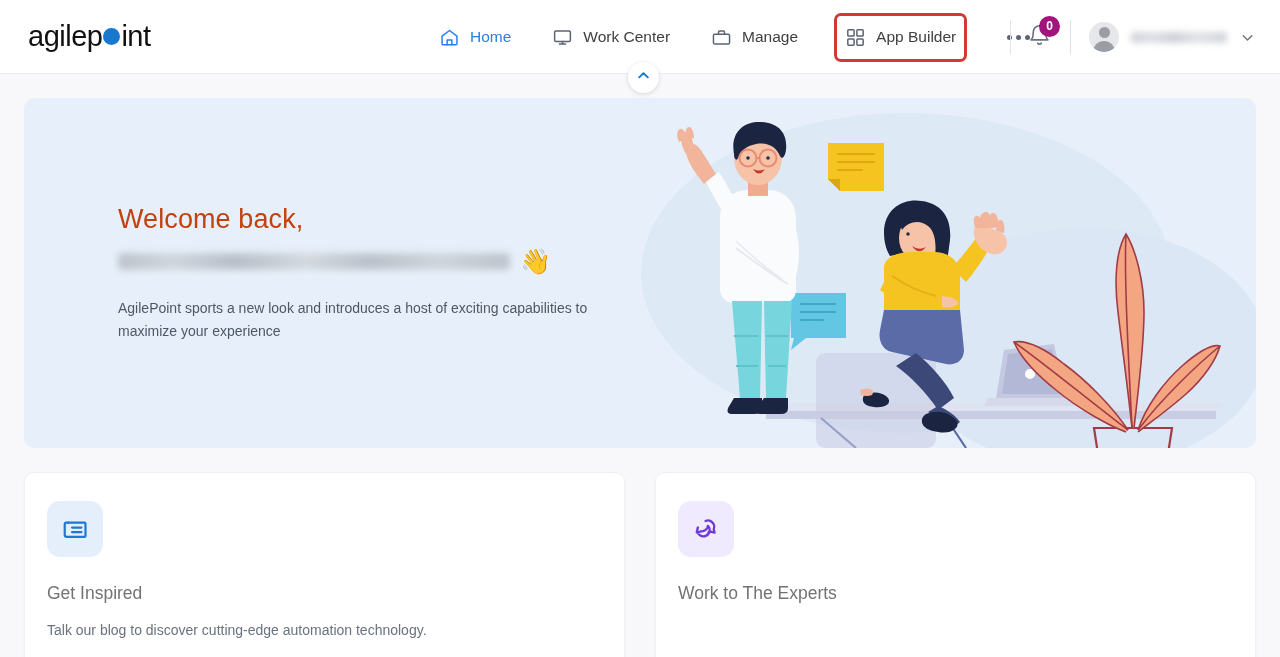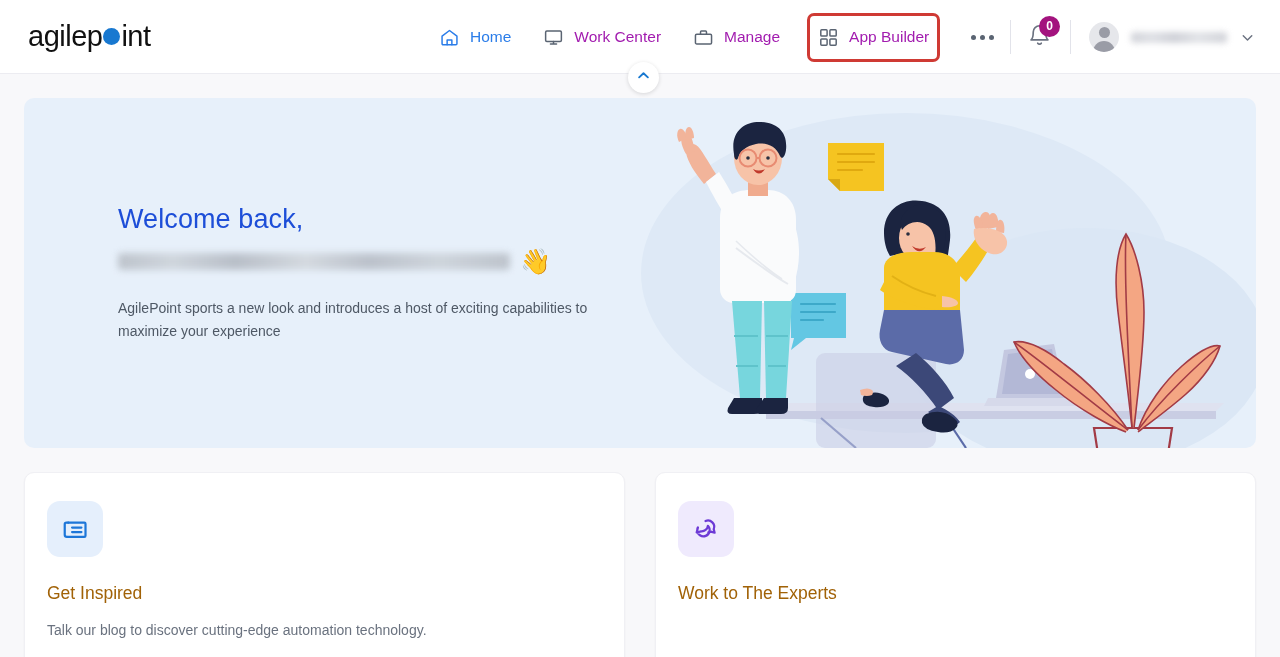--- a/index.html
+++ b/index.html
@@ -55,29 +55,29 @@
   }
 
   
   .nav {
     position: absolute;
     left: 425px;
     top: 0;
     height: 74px;
     display: flex;
     align-items: center;
-    gap: 4px;
+    gap: 13px;
   }
   .nav-item {
     display: flex;
     align-items: center;
     gap: 10px;
     padding: 8px 14px;
     font-size: 15.5px;
-    color: #a21caf;
+    color: #404040;
     cursor: pointer;
     white-space: nowrap;
     border-radius: 4px;
   }
   .nav-item .nav-ico { display: flex; align-items: center; }
   .nav-item.active { color: #2b7de9; }
   .nav-item.active .nav-ico svg { stroke: #2b7de9; }
 
   .nav-item.highlighted {
     outline: 3px solid #cf3a34;
@@ -207,21 +207,21 @@
 
   .hero-text {
     position: relative;
     z-index: 3;
     margin-left: 94px;
     width: 520px;
   }
   .hero-h1 {
     font-size: 27px;
     font-weight: 400;
-    color: #1d4ed8;
+    color: #c2410c;
     letter-spacing: .1px;
   }
   .hero-name-row {
     display: flex;
     align-items: center;
     gap: 8px;
     margin-top: 12px;
     height: 30px;
   }
   .hero-name {
@@ -268,21 +268,21 @@
     border-radius: 13px;
     display: flex;
     align-items: center;
     justify-content: center;
     margin-bottom: 26px;
   }
   .card-ico.blue { background: #e5effc; }
   .card-ico.purple { background: #efeafd; }
   .card-title {
     font-size: 17.5px;
-    color: #a16207;
+    color: #737373;
     font-weight: 400;
     margin-bottom: 16px;
   }
   .card-desc {
     font-size: 14px;
     color: #6a727f;
     line-height: 20px;
   }
 </style>
 </head>

